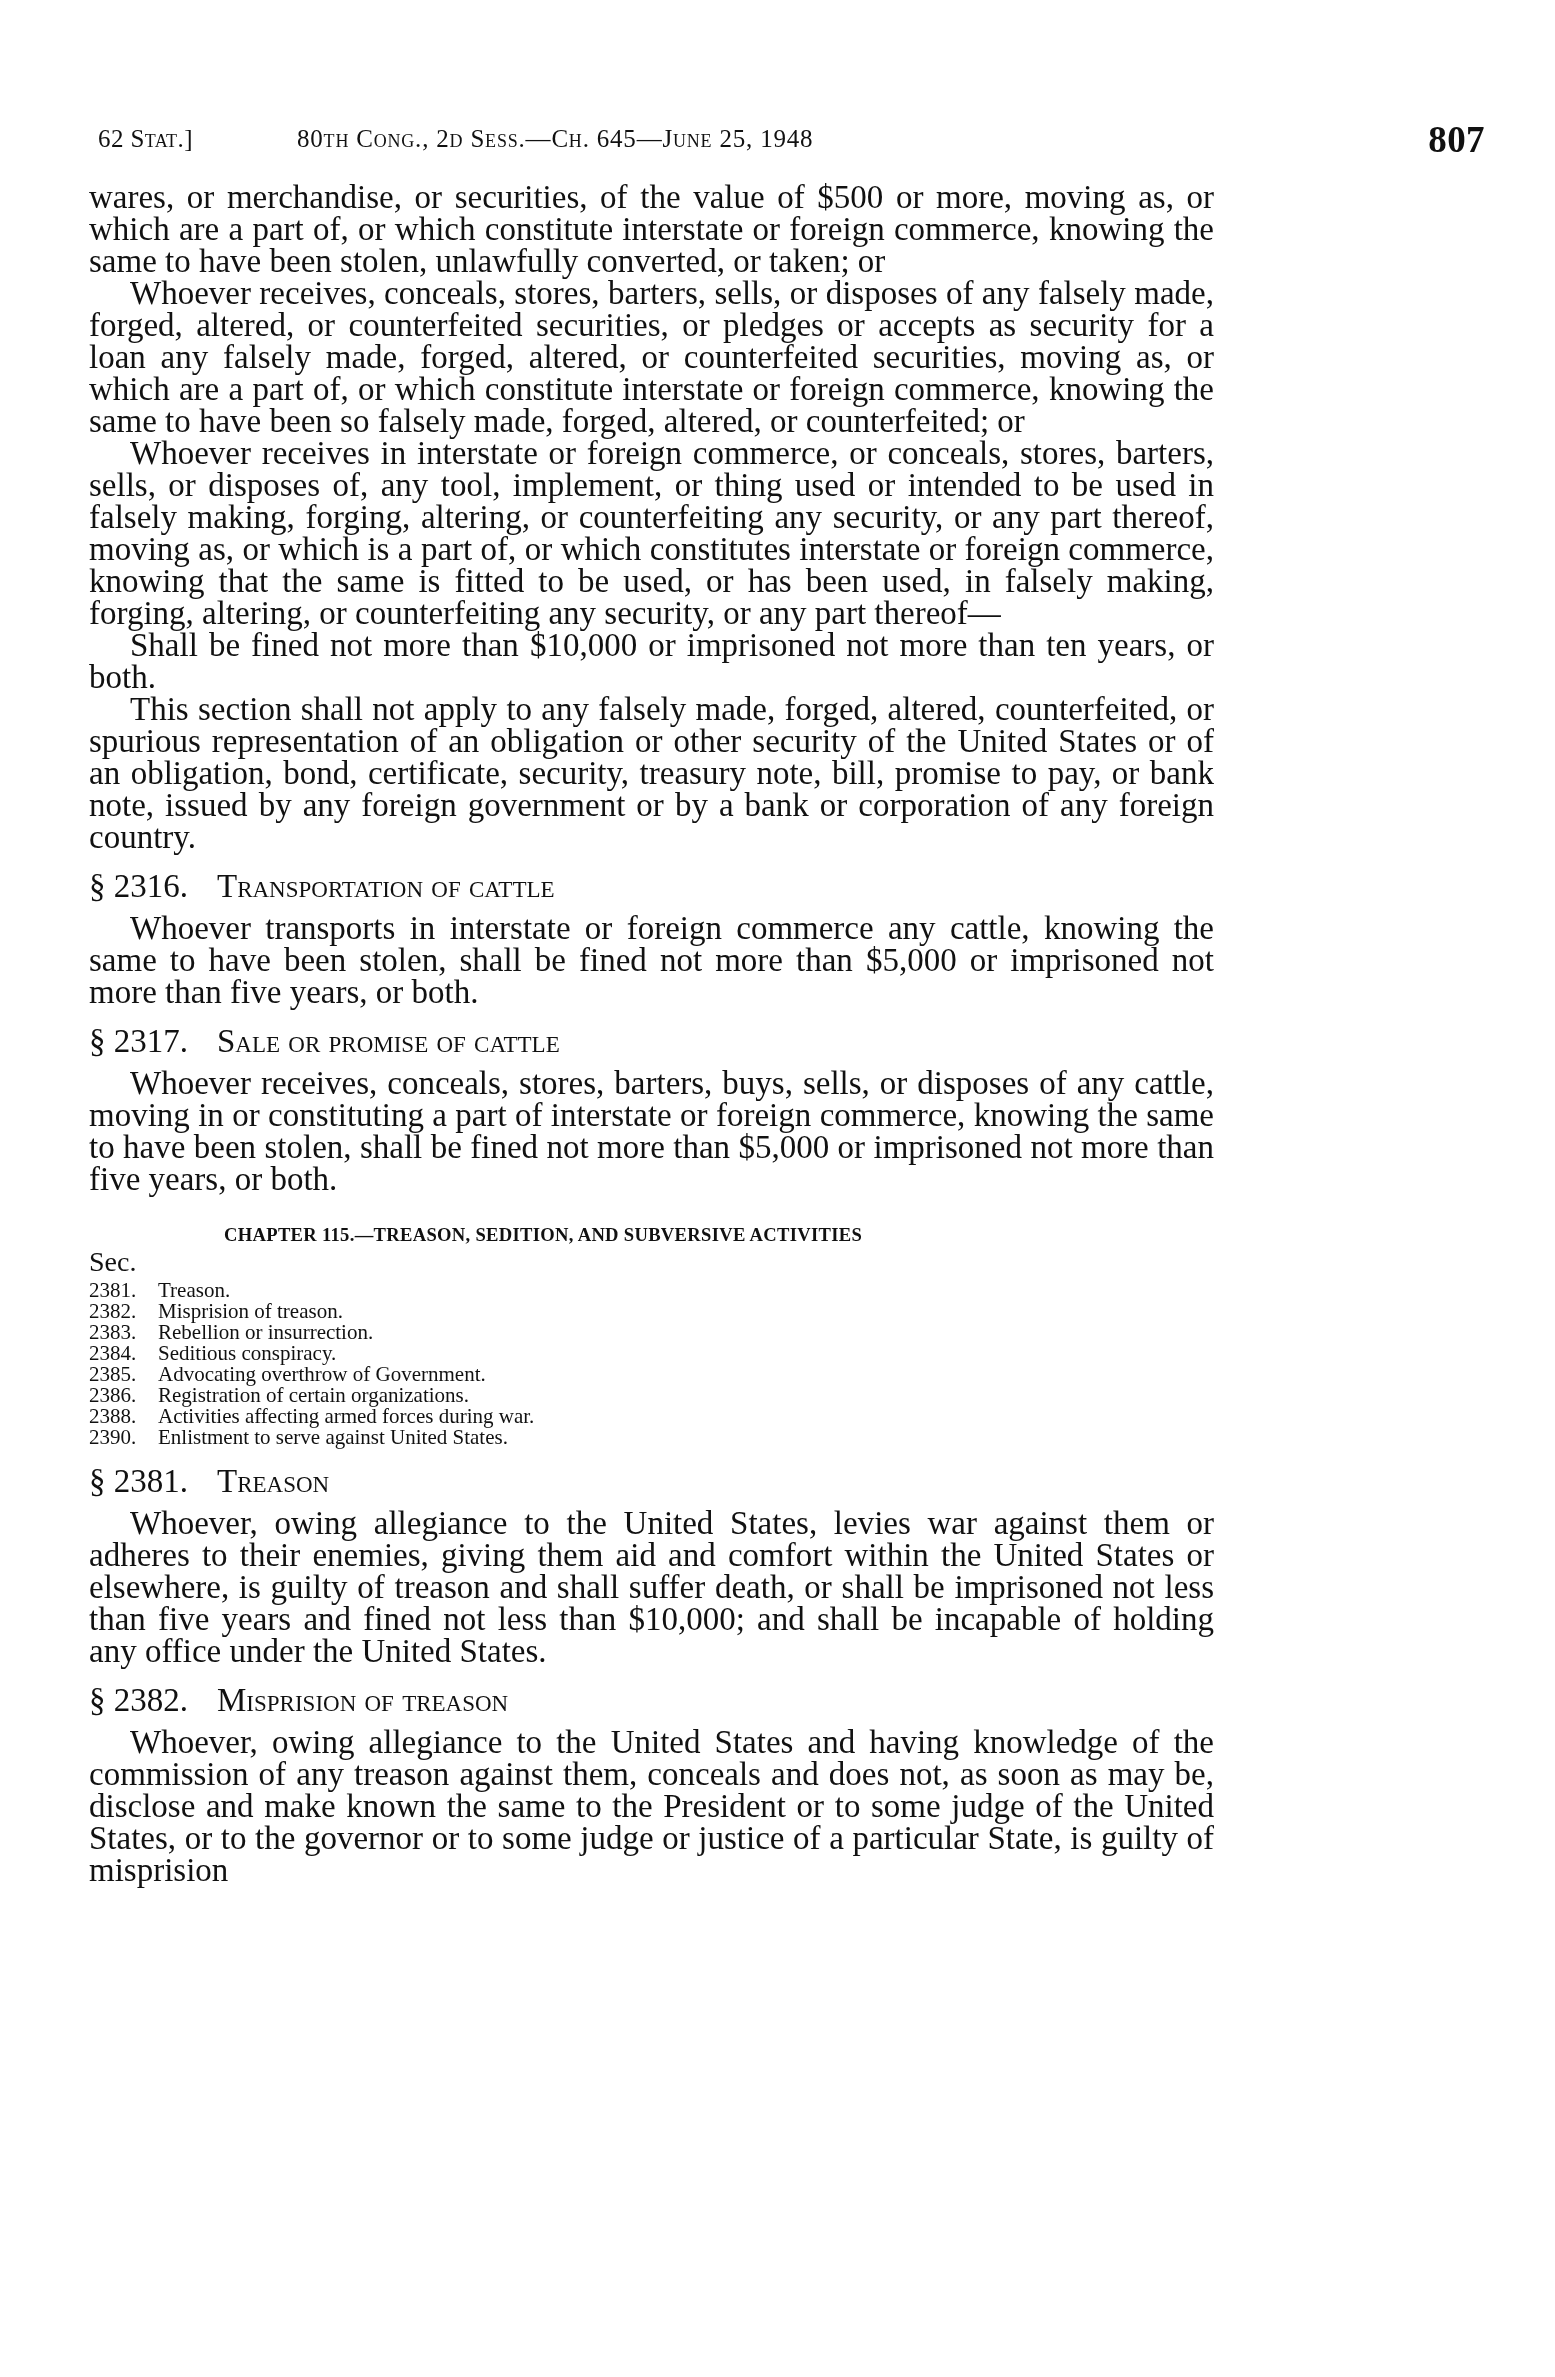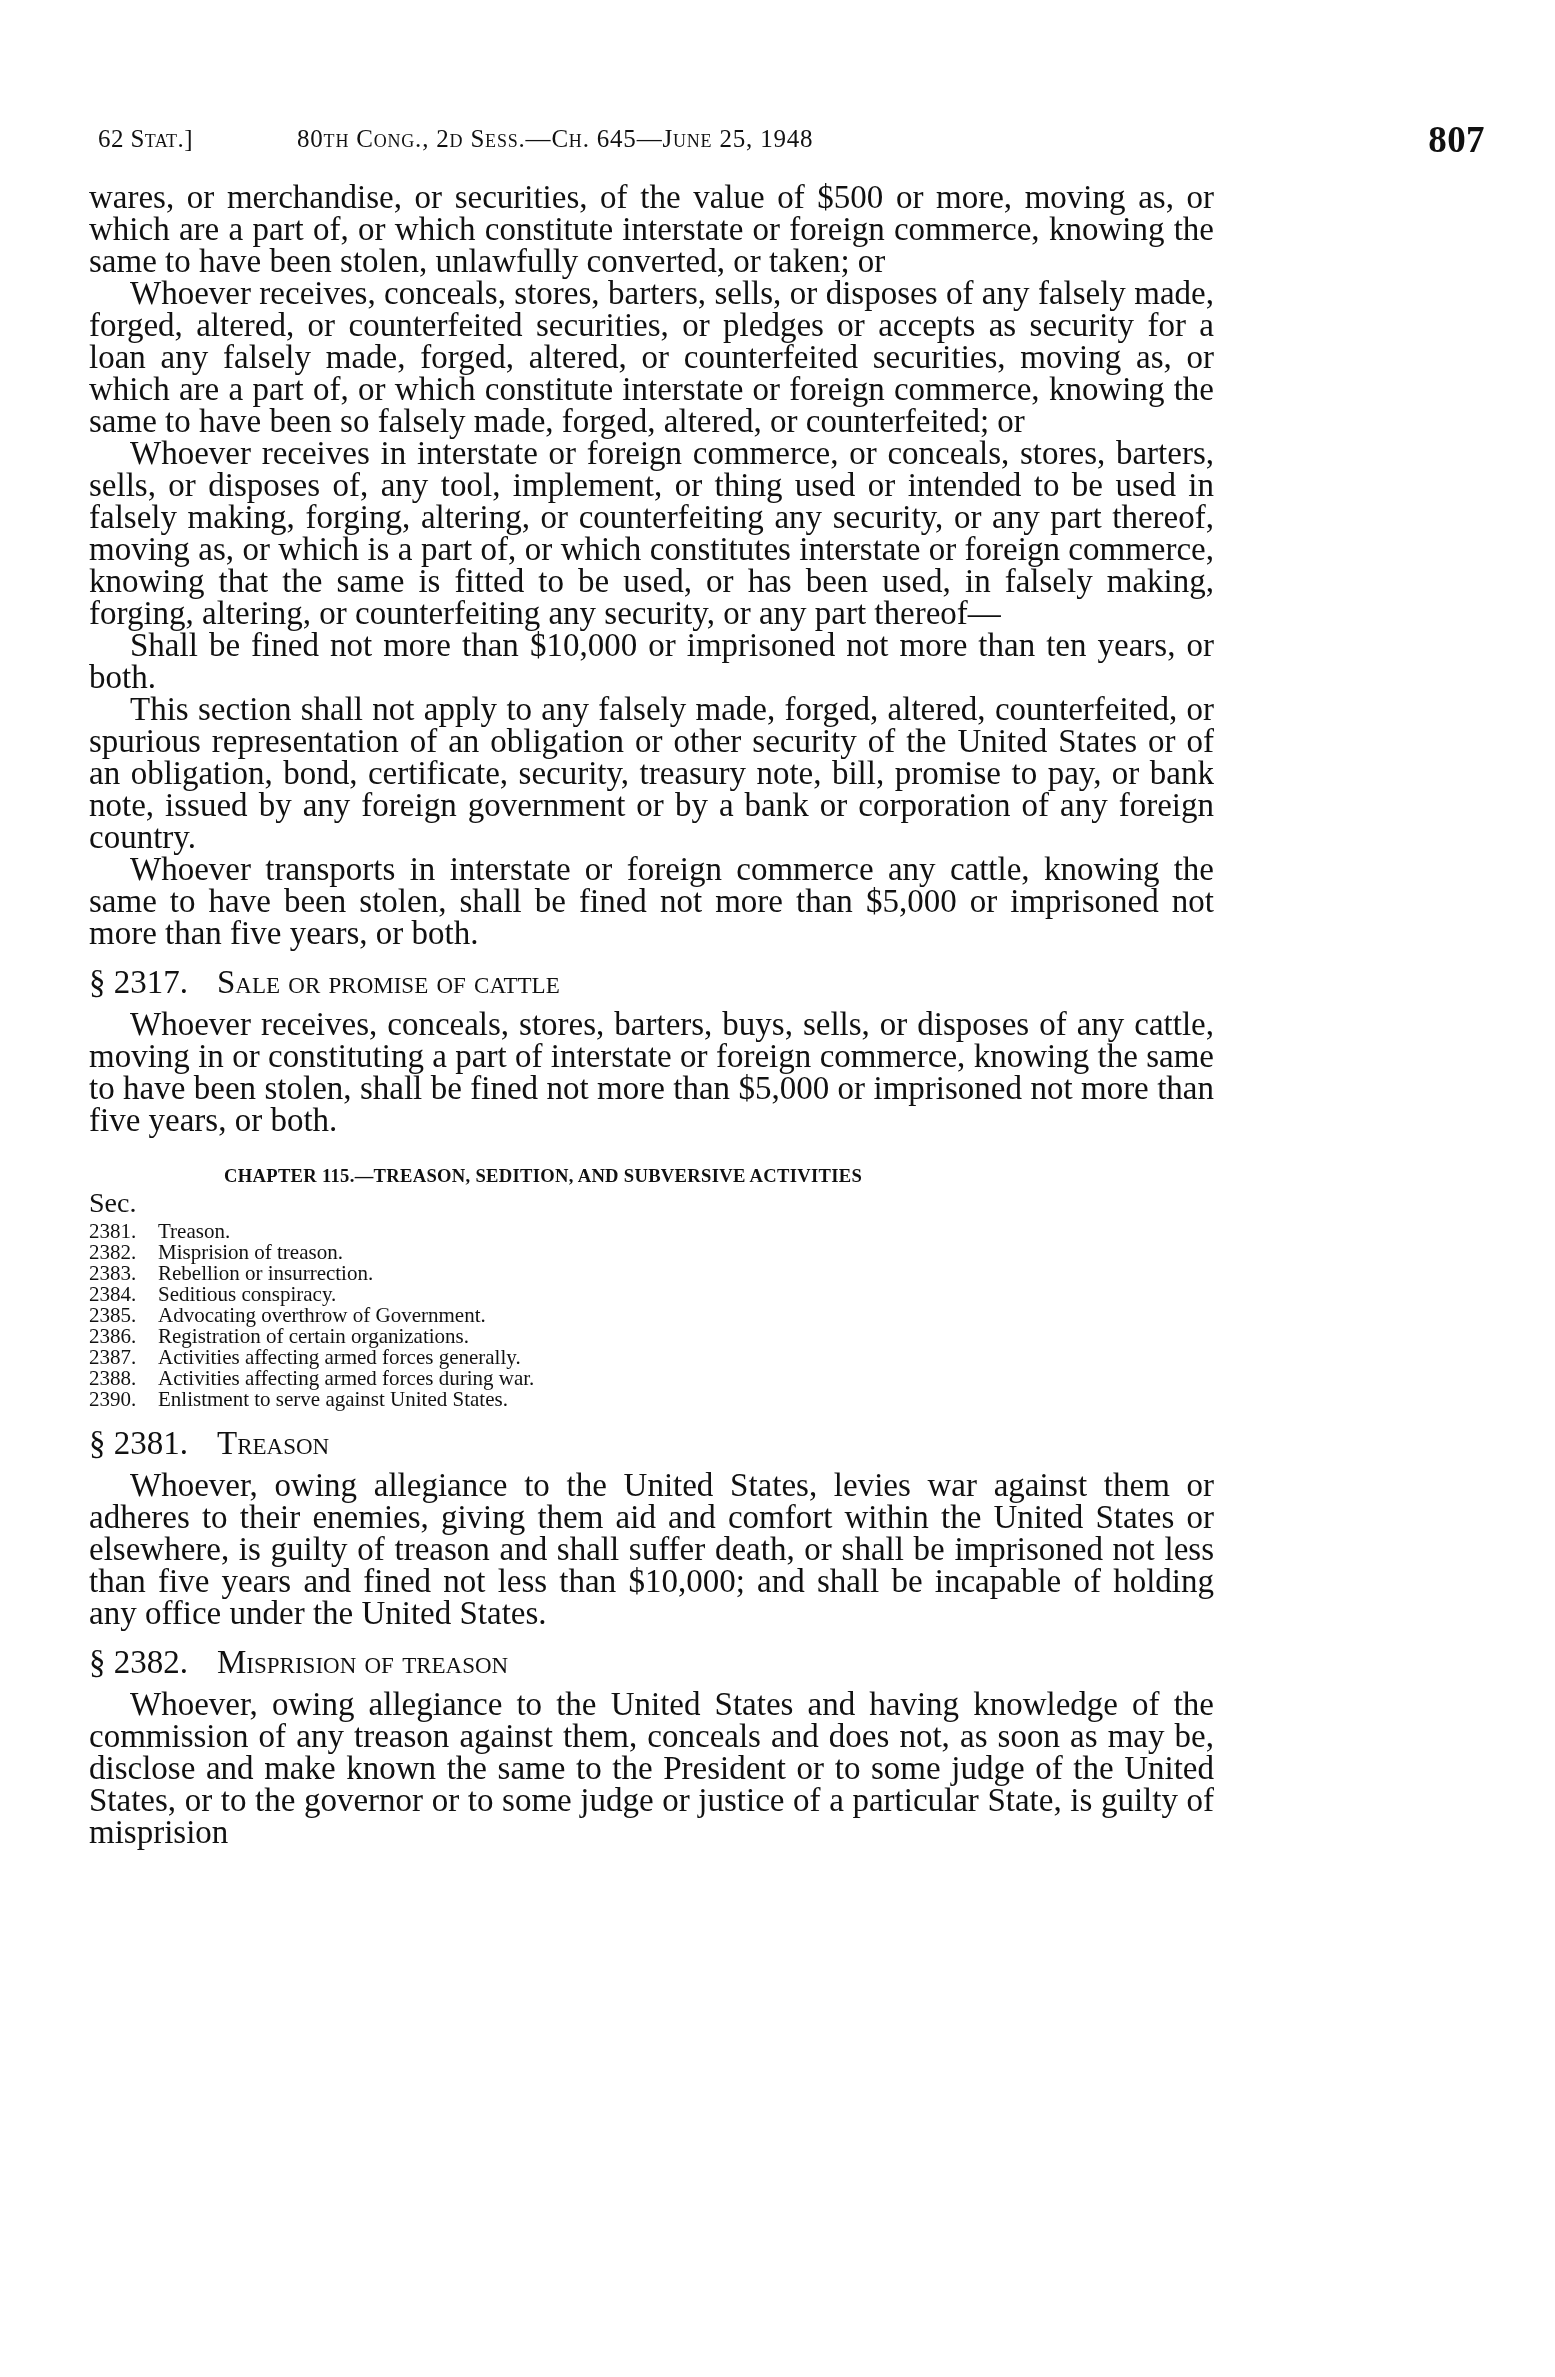--- a/index.html
+++ b/index.html
@@ -42,20 +42,23 @@
 </header>
 
 <main class="text-col">
   <p class="para">wares, or merchandise, or securities, of the value of $500 or more, moving as, or which are a part of, or which constitute interstate or foreign commerce, knowing the same to have been stolen, unlawfully converted, or taken; or</p>
   <p class="para indent">Whoever receives, conceals, stores, barters, sells, or disposes of any falsely made, forged, altered, or counterfeited securities, or pledges or accepts as security for a loan any falsely made, forged, altered, or counterfeited securities, moving as, or which are a part of, or which constitute interstate or foreign commerce, knowing the same to have been so falsely made, forged, altered, or counterfeited; or</p>
   <p class="para indent">Whoever receives in interstate or foreign commerce, or conceals, stores, barters, sells, or disposes of, any tool, implement, or thing used or intended to be used in falsely making, forging, altering, or counterfeiting any security, or any part thereof, moving as, or which is a part of, or which constitutes interstate or foreign commerce, knowing that the same is fitted to be used, or has been used, in falsely making, forging, altering, or counterfeiting any security, or any part thereof—</p>
   <p class="para indent">Shall be fined not more than $10,000 or imprisoned not more than ten years, or both.</p>
   <p class="para indent">This section shall not apply to any falsely made, forged, altered, counterfeited, or spurious representation of an obligation or other security of the United States or of an obligation, bond, certificate, security, treasury note, bill, promise to pay, or bank note, issued by any foreign government or by a bank or corporation of any foreign country.</p>
 
   <section>
+    <div class="sec-head">
+      <span class="num">§ 2316.</span><span class="title">Transportation of cattle</span>
+    </div>
     <p class="para indent">Whoever transports in interstate or foreign commerce any cattle, knowing the same to have been stolen, shall be fined not more than $5,000 or imprisoned not more than five years, or both.</p>
   </section>
 
   <section>
     <div class="sec-head">
       <span class="num">§ 2317.</span><span class="title">Sale or promise of cattle</span>
     </div>
     <p class="para indent">Whoever receives, conceals, stores, barters, buys, sells, or disposes of any cattle, moving in or constituting a part of interstate or foreign commerce, knowing the same to have been stolen, shall be fined not more than $5,000 or imprisoned not more than five years, or both.</p>
   </section>
 
@@ -80,24 +83,20 @@
       </div>
     <div class="toc-row">
         <span class="toc-num">2385.</span>
         <span>Advocating overthrow of Government.</span>
       </div>
     <div class="toc-row">
         <span class="toc-num">2386.</span>
         <span>Registration of certain organizations.</span>
       </div>
     <div class="toc-row">
-        <span class="toc-num">2387.</span>
-        <span>Activities affecting armed forces generally.</span>
-      </div>
-    <div class="toc-row">
         <span class="toc-num">2388.</span>
         <span>Activities affecting armed forces during war.</span>
       </div>
     <div class="toc-row">
         <span class="toc-num">2390.</span>
         <span>Enlistment to serve against United States.</span>
       </div>
   </div>
 
   <section>

